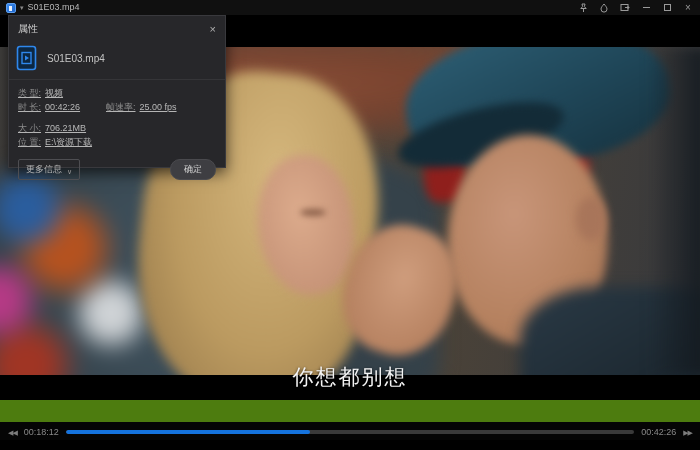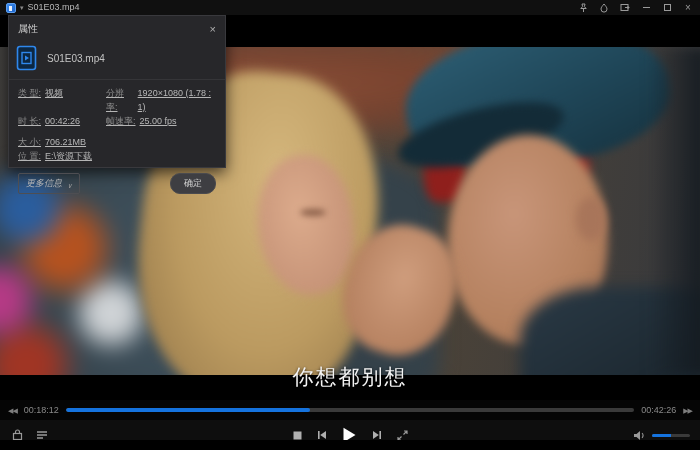--- a/index.html
+++ b/index.html
@@ -68,26 +68,26 @@
   .dlg-filename{font-size:10px;color:#c3c3c3;}
   .dlg-info{padding:7px 9px 0 9px;line-height:1.55;}
   .info-line{display:flex;}
   .info-cell{display:flex;gap:4px;text-decoration:underline;}
   .info-cell.c1{width:88px;flex:0 0 auto;}
   .lbl{color:#8e8e8e;}
   .val{color:#b8b8b8;}
   .dlg-gap{height:7px;}
   .dlg-footer{display:flex;justify-content:space-between;align-items:center;padding:9px 9px 0 9px;}
   .btn-more{display:inline-flex;align-items:flex-end;gap:5px;border:1px solid #4e4e52;background:transparent;
-    color:#b5b5b5;font-size:9px;padding:3px 7px;border-radius:2px;cursor:default;font-style:italic;}
+    color:#b5b5b5;font-size:9px;padding:3px 7px;border-radius:2px;cursor:default;}
   .btn-more .dd{font-size:7px;color:#9a9a9a;}
   .btn-ok{border:1px solid #4a4a4e;background:#3e3e42;color:#d0d0d0;font-size:9px;padding:3px 13px;border-radius:10px;cursor:default;}
 
   
-  .seekrow{height:20px;background:#050505;display:flex;align-items:center;padding:0 8px;gap:7px;}
+  .seekrow{height:20px;background:#050505;display:flex;align-items:center;padding:0 8px;gap:7px;margin-top:22px;}
   .skip{font-size:7px;color:#7d7d7d;line-height:1;letter-spacing:-1px;}
   .time{font-size:9px;color:#8a8a8a;line-height:1;}
   .seekbar{flex:1;height:4px;background:#3a3a3a;border-radius:2px;overflow:hidden;cursor:pointer;}
   .seekfill{height:100%;background:#1573de;border-radius:2px;}
 
   
   .controlbar{position:relative;height:30px;background:#0e0e0e;display:flex;align-items:center;justify-content:center;}
   .cb-left{position:absolute;left:12px;display:flex;align-items:center;gap:13px;}
   .cb-center{display:flex;align-items:center;gap:15px;}
   .cb-right{position:absolute;right:10px;display:flex;align-items:center;gap:6px;}
@@ -163,24 +163,20 @@
           <path d="M9 10.5l4 2.5-4 2.5z" fill="#2f87ec"></path>
         </svg>
         <span class="dlg-filename">S01E03.mp4</span>
       </div>
       <div class="dlg-info">
         <div class="info-line">
           <span class="info-cell c1">
             <span class="lbl">类 型:</span>
             <span class="val">视频</span>
           </span>
-          <span class="info-cell">
-            <span class="lbl">分辨率:</span>
-            <span class="val">1920×1080 (1.78 : 1)</span>
-          </span>
         </div>
         <div class="info-line">
           <span class="info-cell c1">
             <span class="lbl">时 长:</span>
             <span class="val">00:42:26</span>
           </span>
           <span class="info-cell">
             <span class="lbl">帧速率:</span>
             <span class="val">25.00 fps</span>
           </span>

